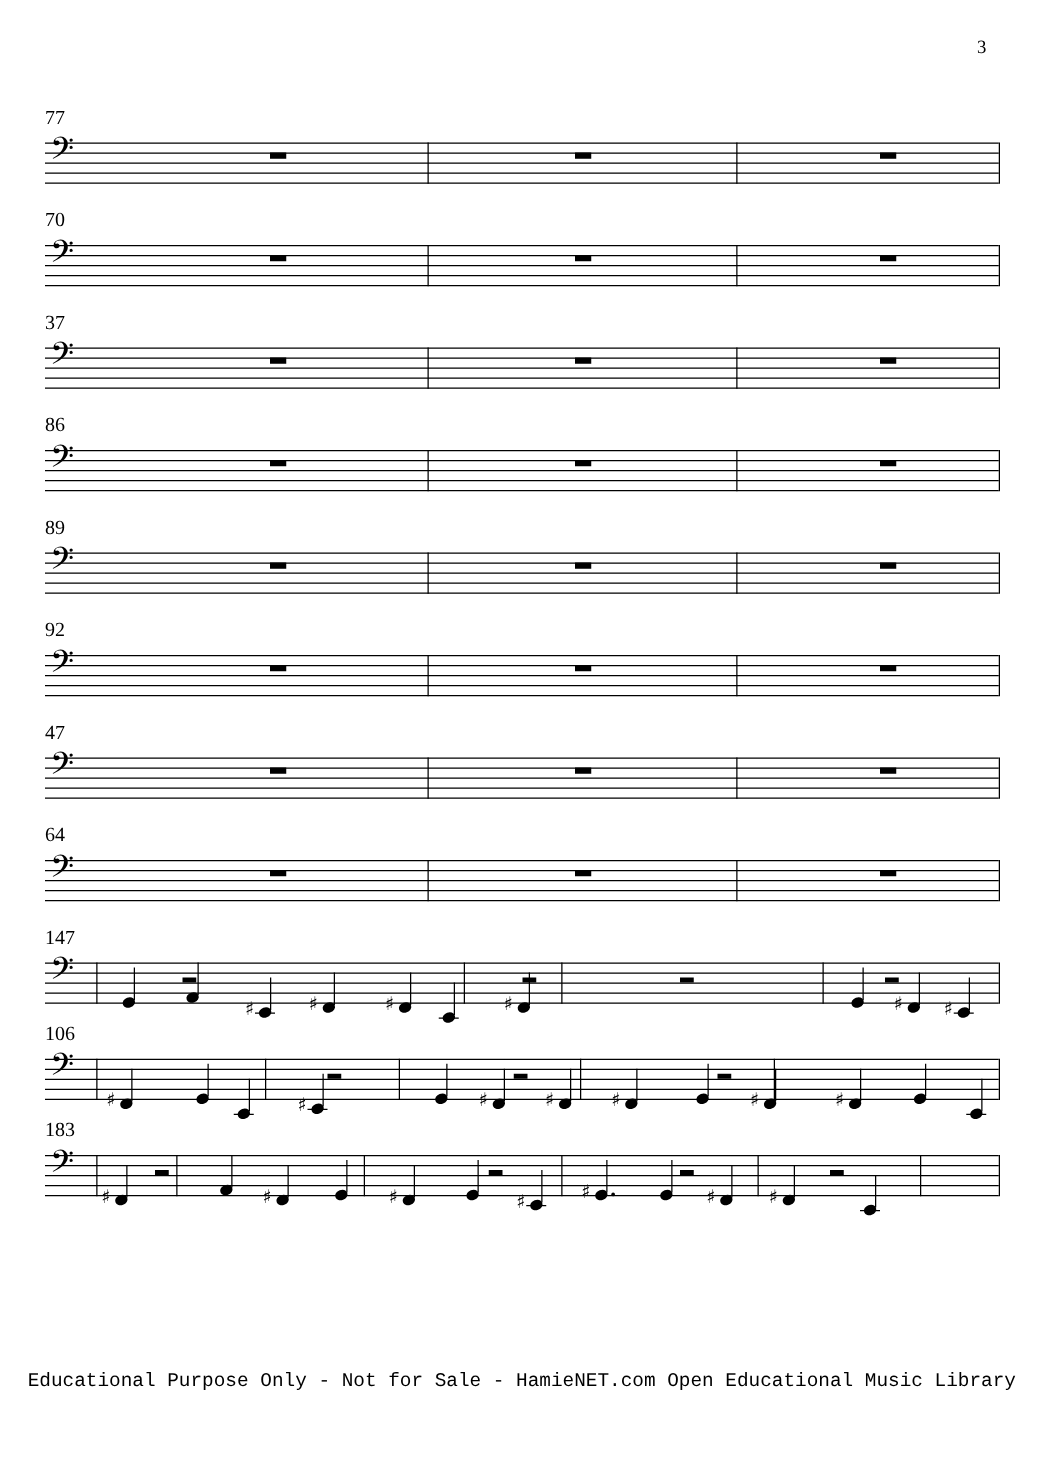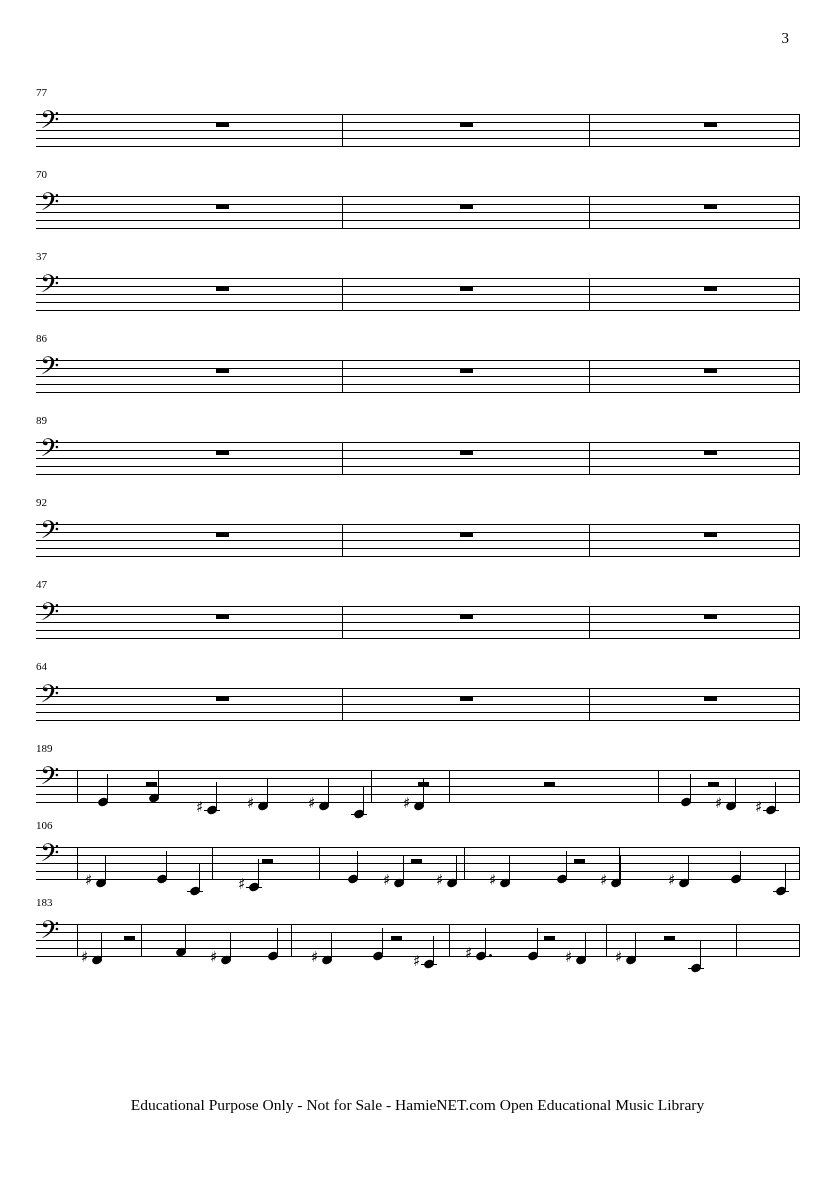--- a/index.html
+++ b/index.html
@@ -31,21 +31,21 @@
   .system {
     position: absolute;
     left: 36px;
     width: 763px;
     height: 56px;
   }
   .measure-number {
     position: absolute;
     left: 0px;
     top: -14px;
-    font-size: 11px;
+    font-size: 16px;
     font-family: "Liberation Serif", serif;
   }
   .staff {
     position: absolute;
     left: 0px;
     top: 14px;
     width: 763px;
     height: 32px;
   }
   .staff-line {
@@ -135,21 +135,21 @@
     background: #000;
     left: 13px;
     top: 2px;
   }
   .footer {
     position: absolute;
     left: 0;
     width: 835px;
     text-align: center;
     font-size: 15.5px;
-    font-family: Liberation Serif, serif;
+    font-family: Liberation Mono, monospace;
   }
 </style>
 </head>
 <body>
 
 <div class="page">
 
   <div class="page-number">3</div>
 
   <div id="systems-root">
@@ -283,21 +283,21 @@
         </div>
         <div class="clef">𝄢</div>
         <div class="barline" style="left: 306px;"></div>
         <div class="barline" style="left: 553px;"></div>
         <div class="barline" style="left: 763px;"></div>
         <div class="rest-whole" style="left: 180px; top: 22px;"></div>
         <div class="rest-whole" style="left: 424px; top: 22px;"></div>
         <div class="rest-whole" style="left: 668px; top: 22px;"></div>
       </div>
       <div class="system" style="top: 756px;">
-        <div class="measure-number">189</div>
+        <div class="measure-number">147</div>
         <div class="staff">
           <div class="staff-line l0"></div>
           <div class="staff-line l1"></div>
           <div class="staff-line l2"></div>
           <div class="staff-line l3"></div>
           <div class="staff-line l4"></div>
         </div>
         <div class="clef">𝄢</div>
         <div class="barline" style="left: 41px;"></div>
         <div class="barline" style="left: 335px;"></div>

